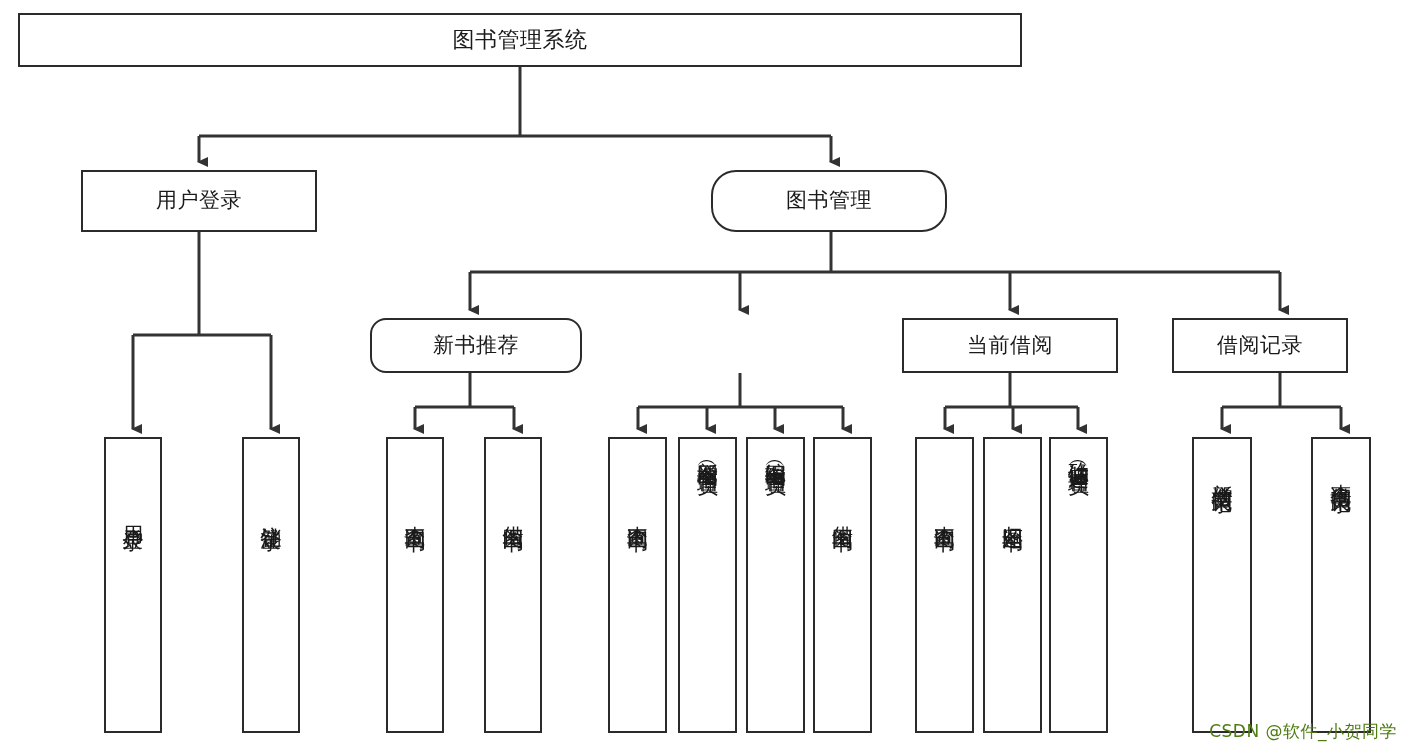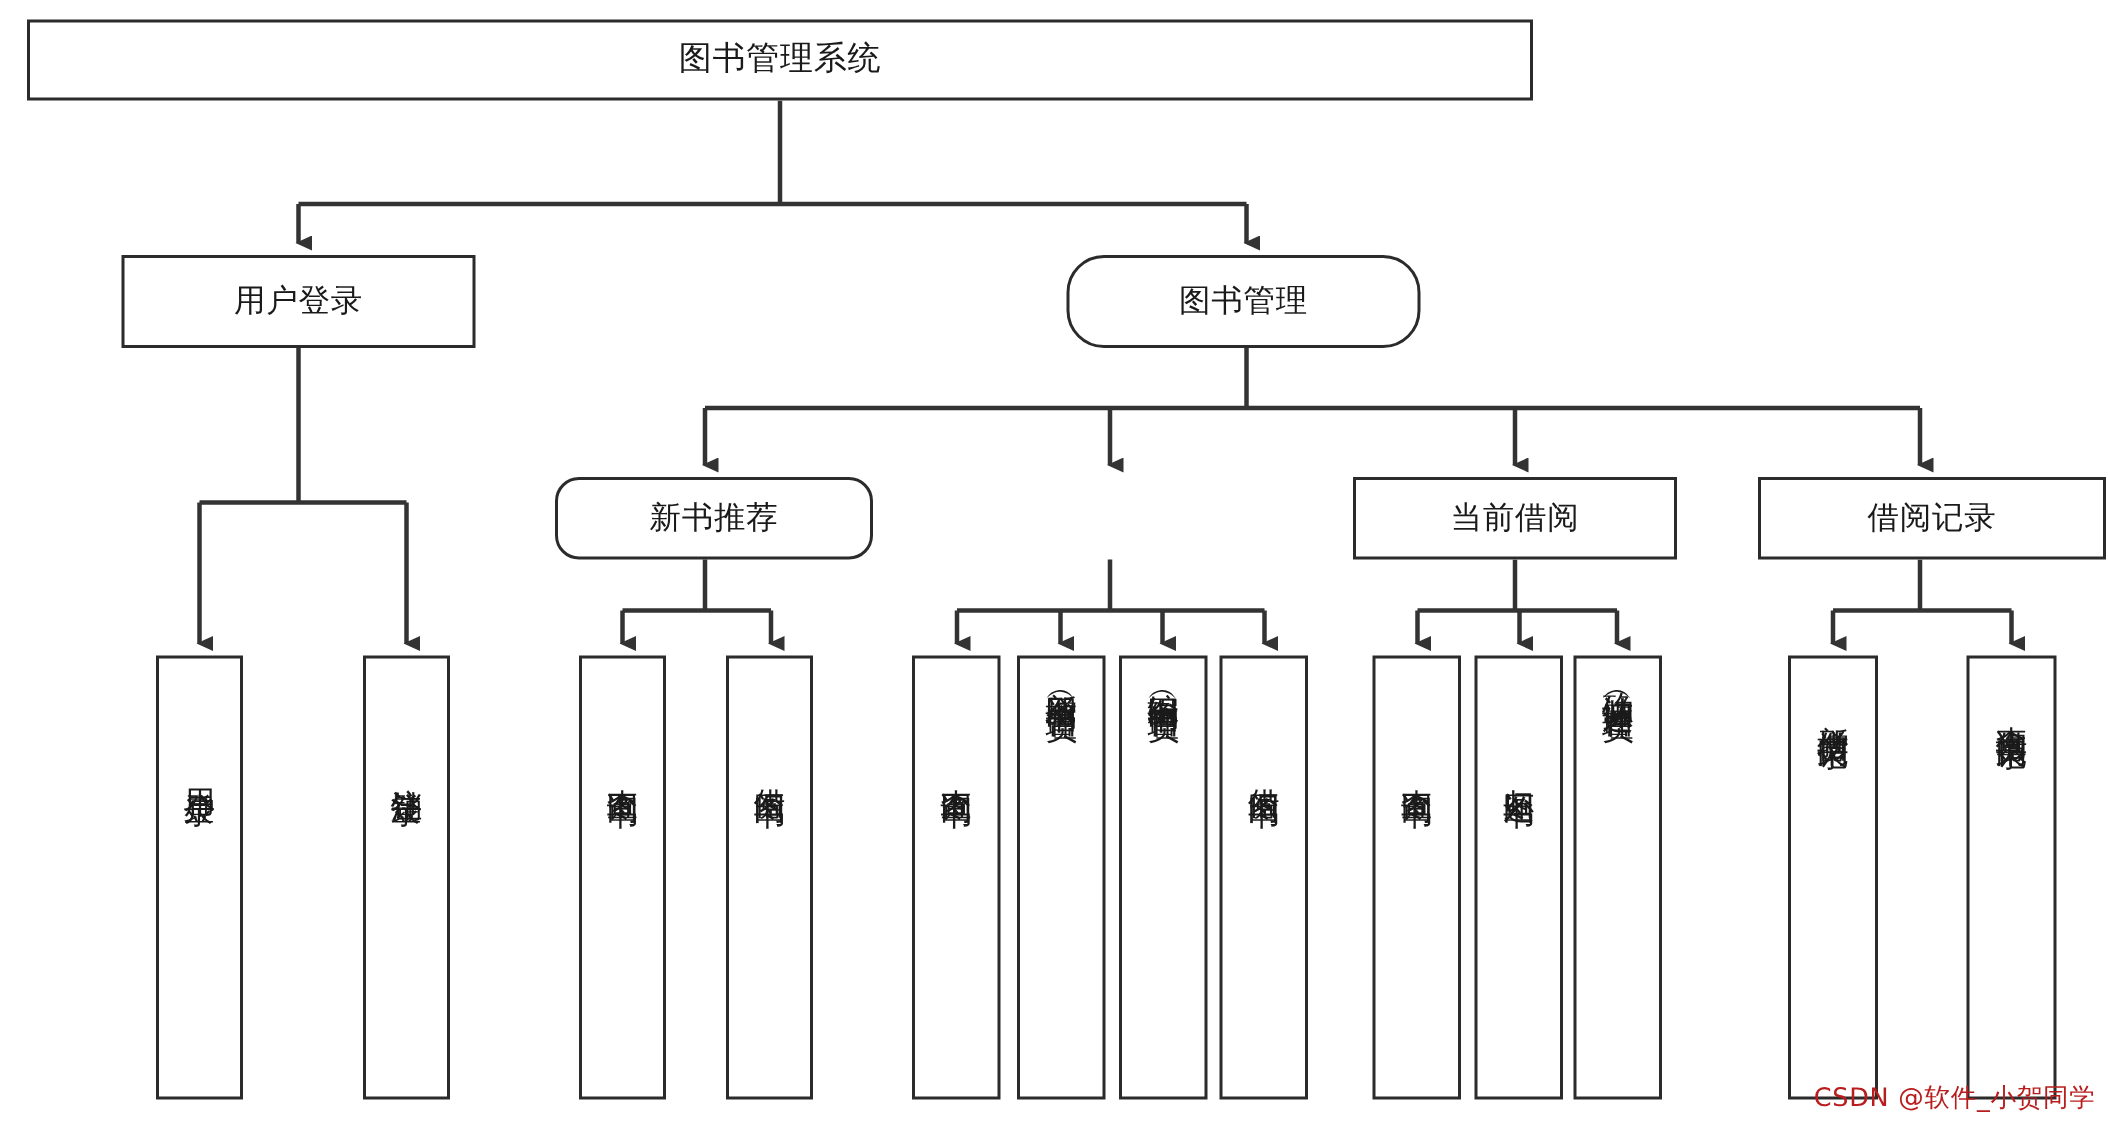--- a/index.html
+++ b/index.html
@@ -62,21 +62,21 @@
     top: 0;
     width: 1405px;
     height: 747px;
     pointer-events: none;
   }
   .watermark {
     position: absolute;
     right: 8px;
     bottom: 4px;
     font-size: 17px;
-    color: #b91c1c;
+    color: #4d7c0f;
     white-space: nowrap;
     letter-spacing: 0.5px;
   }
 </style>
 </head>
 <body>
 
 <div id="canvas">
 
   <svg id="wires" viewBox="0 0 1405 747" xmlns="http://www.w3.org/2000/svg">
@@ -139,21 +139,21 @@
   <div class="node horiz" style="left:711px; top:170px; width:236px; height:62px;border-radius:25px;">
     <span class="label">图书管理</span>
   </div>
 
   <div class="node horiz" style="left:370px; top:318px; width:212px; height:55px;border-radius:16px;">
     <span class="label">新书推荐</span>
   </div>
   <div class="node horiz" style="left:902px; top:318px; width:216px; height:55px;">
     <span class="label">当前借阅</span>
   </div>
-  <div class="node horiz" style="left:1172px; top:318px; width:232px; height:55px;">
+  <div class="node horiz" style="left:1172px; top:318px; width:176px; height:55px;">
     <span class="label">借阅记录</span>
   </div>
 
   <div class="node leaf" style="left:104px; top:437px; width:58px; height:296px; padding-top:70px;">
     <span class="label">用户登录</span>
   </div>
   <div class="node leaf" style="left:242px; top:437px; width:58px; height:296px; padding-top:70px;">
     <span class="label">注销登录</span>
   </div>
 

